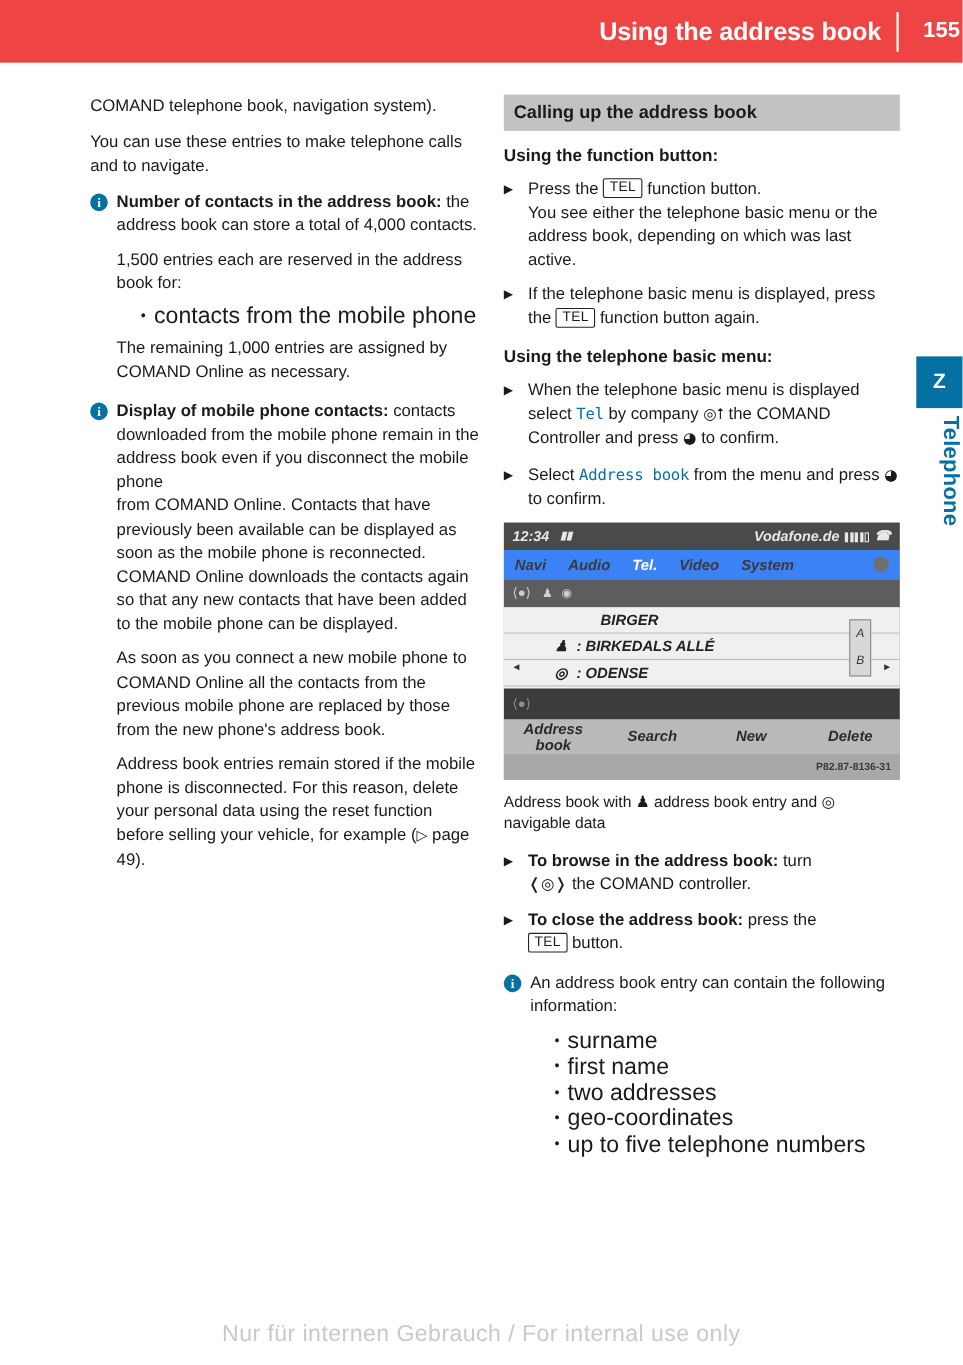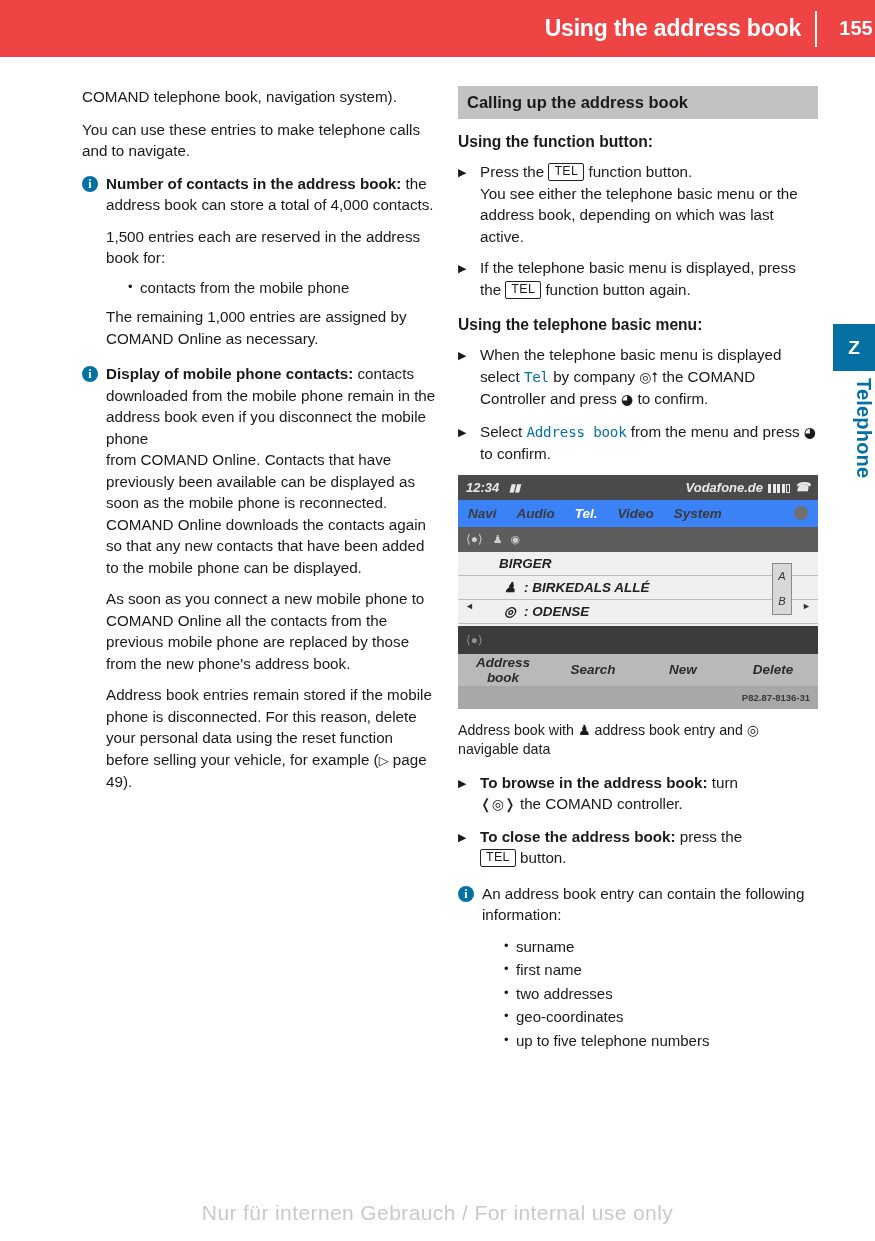--- a/index.html
+++ b/index.html
@@ -118,21 +118,21 @@
   b { font-weight: bold; }
 
   
   ul.dots {
     list-style: none;
     margin: 0 0 11px 0;
     padding: 0 0 0 22px;
   }
   ul.dots li {
     position: relative;
-    font-size: 15px;
+    font-size: 21px;
     line-height: 21.5px;
     padding-left: 12px;
     margin-bottom: 2px;
   }
   ul.dots li::before {
     content: "\2022";
     position: absolute;
     left: 0; top: -1px;
     font-size: 13px;
   }
@@ -258,21 +258,21 @@
   }
   .shot-row {
     display: flex; align-items: center;
     height: 24px;
     font-size: 13.5px;
     font-style: italic; font-weight: bold;
     color: #222;
     padding-left: 70px;
     border-bottom: 1px solid #bdbdbd;
   }
-  .shot-row.first { padding-left: 41px; }
+  .shot-row.first { padding-left: 88px; }
   .shot-row .ico { width: 20px; margin-left: -24px; }
   .shot-dark {
     position: absolute; left: 0; top: 151px;
     width: 100%; height: 28px;
     background: #3c3c3c;
   }
   .shot-bottom {
     position: absolute; left: 0; top: 179px;
     width: 100%; height: 32px;
     background: #b9b9b9;

